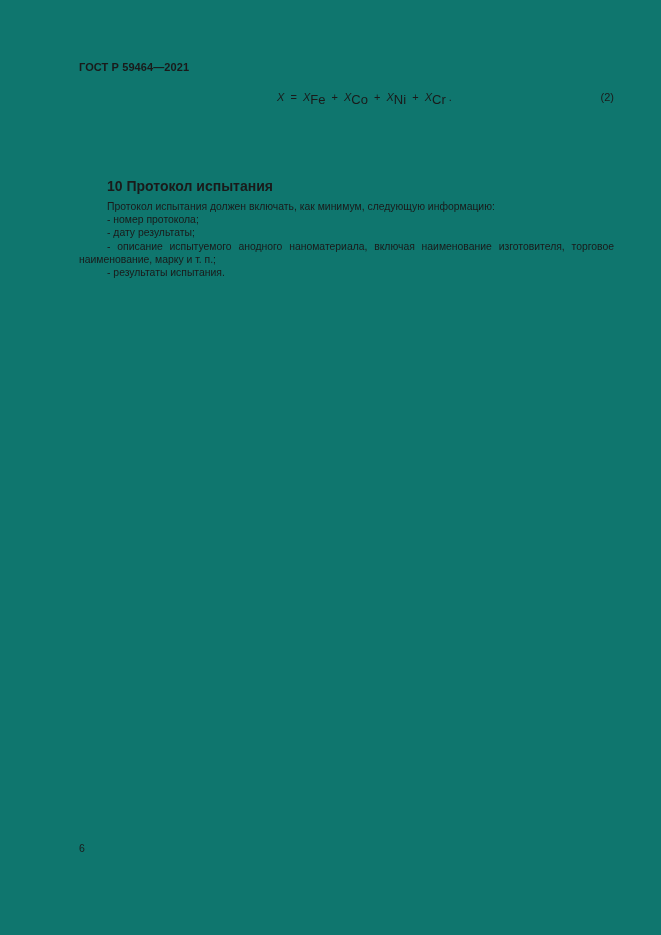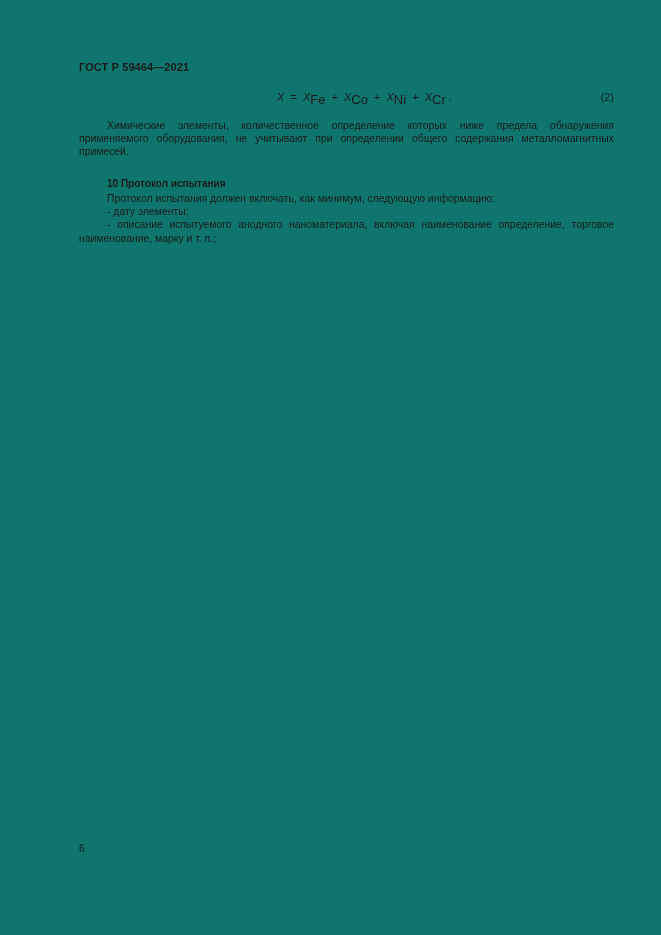--- a/index.html
+++ b/index.html
@@ -63,24 +63,24 @@
       font-size: 10.4px;
       line-height: 13.2px;
       text-align: justify;
     }
     .para { margin: 0; text-indent: 28px; }
     .p1 { top: 119px; }
     .section-title {
       position: absolute;
       left: 107px;
       top: 178px;
-      font-size: 10px;
+      font-size: 14px;
       font-weight: bold;
     }
-    .p2 { top: 192px; }
+    .p2 { top: 200px; }
     .list-simple .li {
       margin: 0;
       padding-left: 28px;
       text-indent: 0;
     }
     .list-simple .li.wrap {
       padding-left: 0;
       text-indent: 28px;
     }
     .page-number {
@@ -106,27 +106,26 @@
       <span class="var"><span>X</span><sub>Co</sub></span>
       <span class="op">+</span>
       <span class="var"><span>X</span><sub>Ni</sub></span>
       <span class="op">+</span>
       <span class="var"><span>X</span><sub>Cr</sub></span>
       <span>.</span>
     </div>
     <div class="formula-number">(2)</div>
   </div>
 
-  <div class="body-text p1">
-    <p class="para">Химические элементы, количественное определение которых ниже предела обнаружения применяемого оборудования, не учитывают при определении общего содержания металломагнитных примесей.</p>
-  </div>
 
   <div class="section-title">10 Протокол испытания</div>
 
   <div class="body-text p2 list-simple">
     <p class="para">Протокол испытания должен включать, как минимум, следующую информацию:</p>
-    <p class="li">- дату элементы;</p>
-    <p class="li wrap">- описание испытуемого анодного наноматериала, включая наименование определение, торговое наименование, марку и т. п.;</p>
+    <p class="li">- номер протокола;</p>
+    <p class="li">- дату результаты;</p>
+    <p class="li wrap">- описание испытуемого анодного наноматериала, включая наименование изготовителя, торговое наименование, марку и т. п.;</p>
+    <p class="li">- результаты испытания.</p>
   </div>
 
   <div class="page-number">6</div>
 
 </div>
 
 </body></html>

